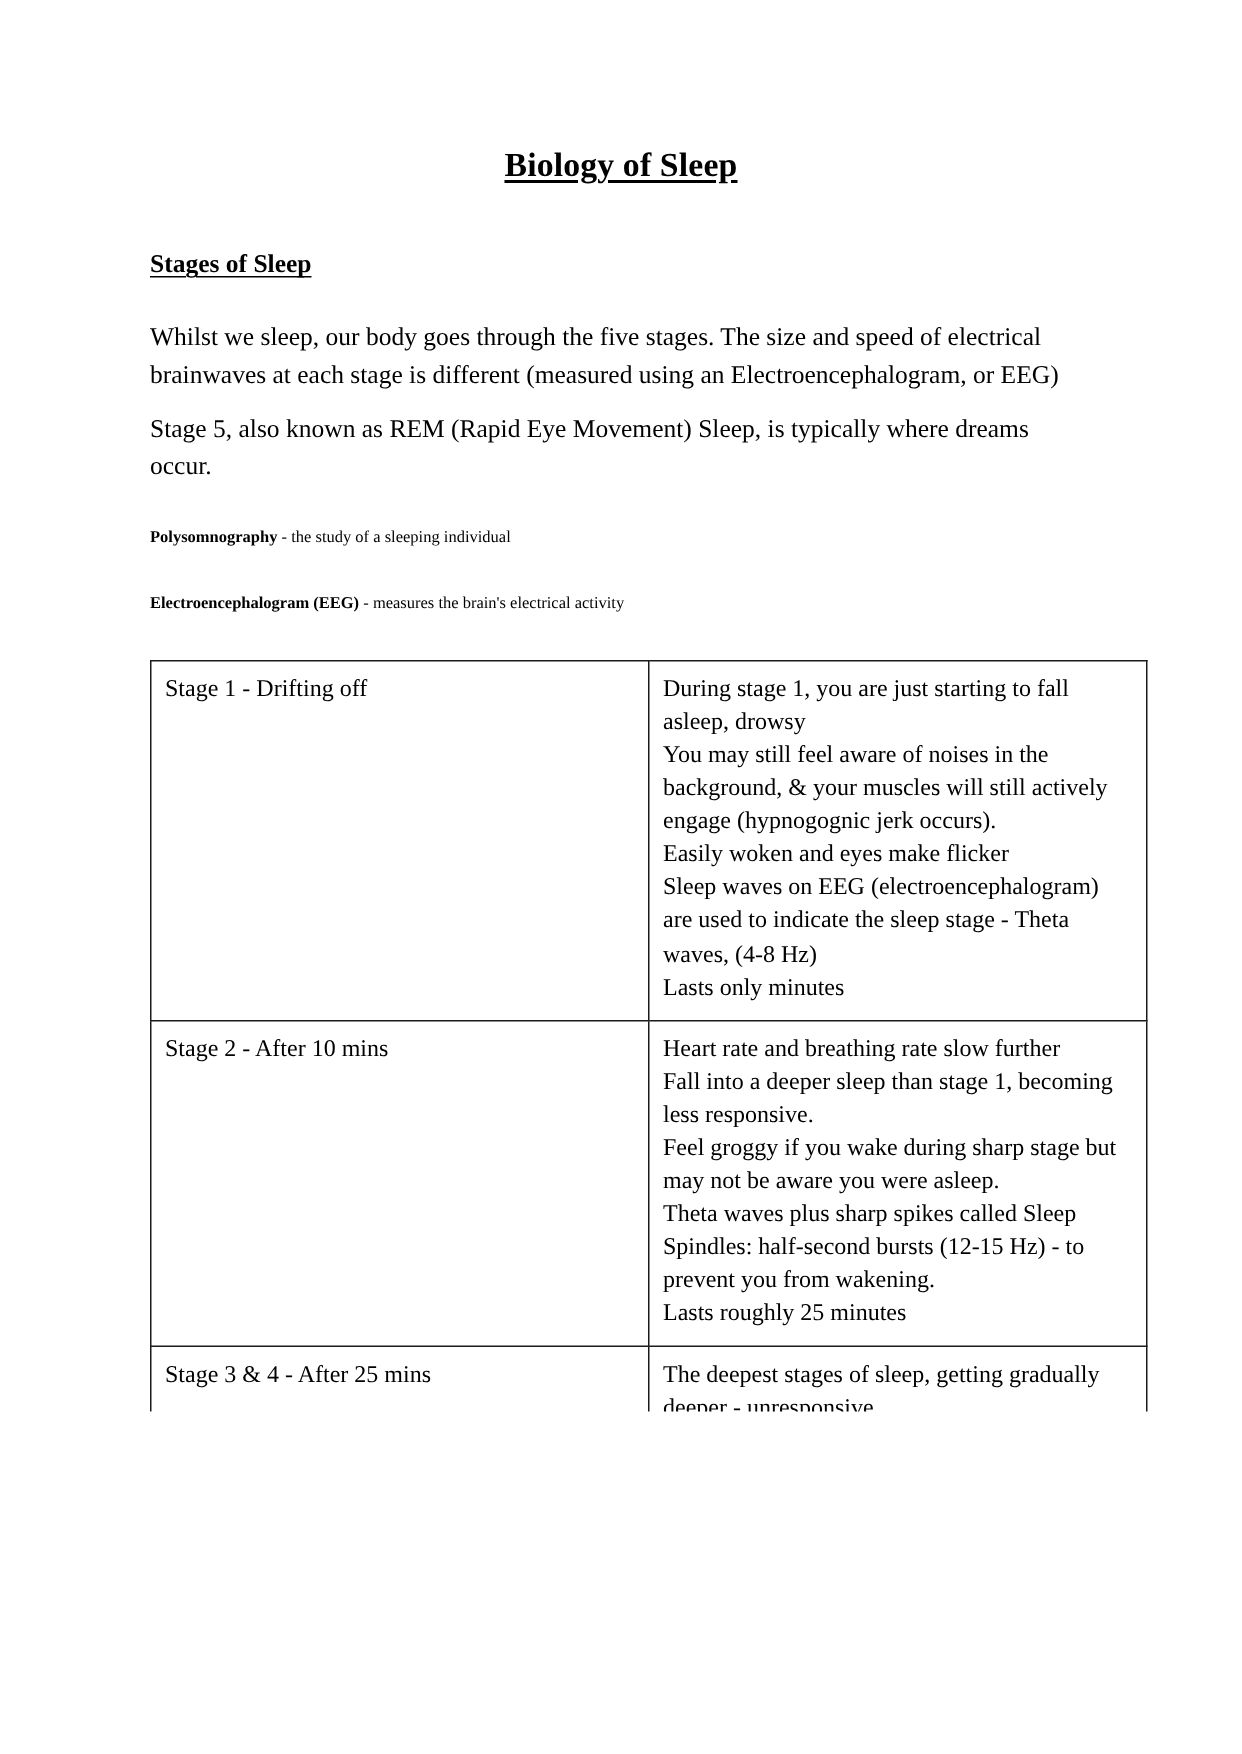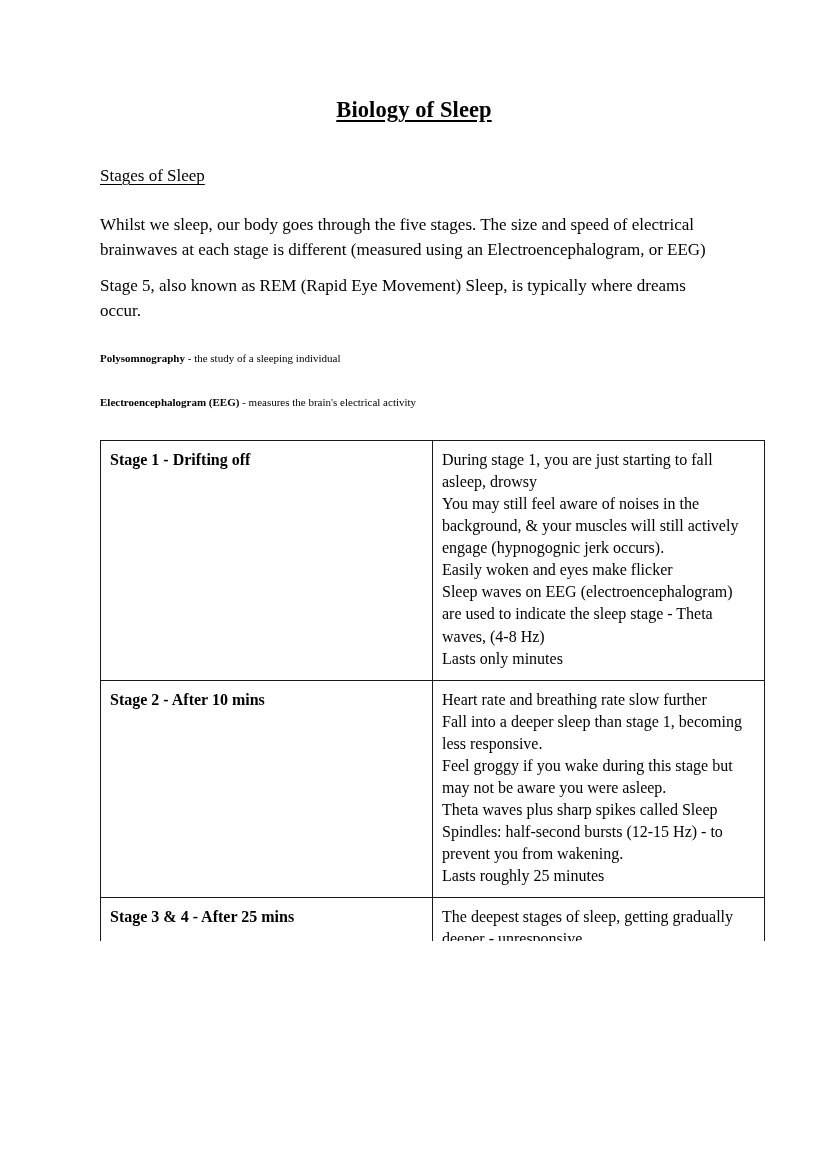--- a/index.html
+++ b/index.html
@@ -34,21 +34,21 @@
     font-weight: bold;
     text-align: center;
     text-decoration: underline;
     text-underline-offset: 3px;
     margin: 0 0 0 0;
     line-height: 1.25;
     letter-spacing: 0.1px;
   }
   .section-heading {
     font-size: 17px;
-    font-weight: normal;
+    font-weight: bold;
     text-decoration: underline;
     text-underline-offset: 3px;
     margin: 41px 0 0 0;
     line-height: 1.25;
   }
   .sub-heading {
     font-size: 16px;
     font-weight: bold;
     margin: 30px 0 0 0;
     line-height: 1.3;
@@ -78,21 +78,21 @@
   }
   .stage-table td {
     border: 1.2px solid #1a1a1a;
     vertical-align: top;
     padding: 8px 9px 10px 9px;
     font-size: 16px;
     line-height: 1.38;
   }
   .stage-table td.col-stage {
     width: 313px;
-    font-weight: bold;
+    font-weight: normal;
   }
   .stage-table td.col-desc {
     width: 313px;
     font-weight: normal;
   }
   .desc-line {
     display: block;
   }
 </style>
 </head>
@@ -129,21 +129,21 @@
             <span class="desc-line">Easily woken and eyes make flicker</span>
             <span class="desc-line">Sleep waves on EEG (electroencephalogram) are used to indicate the sleep stage - Theta waves, (4-8 Hz)</span>
             <span class="desc-line">Lasts only minutes</span>
           </td>
         </tr>
         <tr>
           <td class="col-stage">Stage 2 - After 10 mins</td>
           <td class="col-desc">
             <span class="desc-line">Heart rate and breathing rate slow further</span>
             <span class="desc-line">Fall into a deeper sleep than stage 1, becoming less responsive.</span>
-            <span class="desc-line">Feel groggy if you wake during this stage but may not be aware you were asleep.</span>
+            <span class="desc-line">Feel groggy if you wake during sharp stage but may not be aware you were asleep.</span>
             <span class="desc-line">Theta waves plus sharp spikes called Sleep Spindles: half-second bursts (12-15 Hz) - to prevent you from wakening.</span>
             <span class="desc-line">Lasts roughly 25 minutes</span>
           </td>
         </tr>
         <tr>
           <td class="col-stage">Stage 3 &amp; 4 - After 25 mins</td>
           <td class="col-desc">
             <span class="desc-line">The deepest stages of sleep, getting gradually deeper - unresponsive</span>
             <span class="desc-line">The body is fully relaxed &amp; there is no eye movement</span>
           </td>

